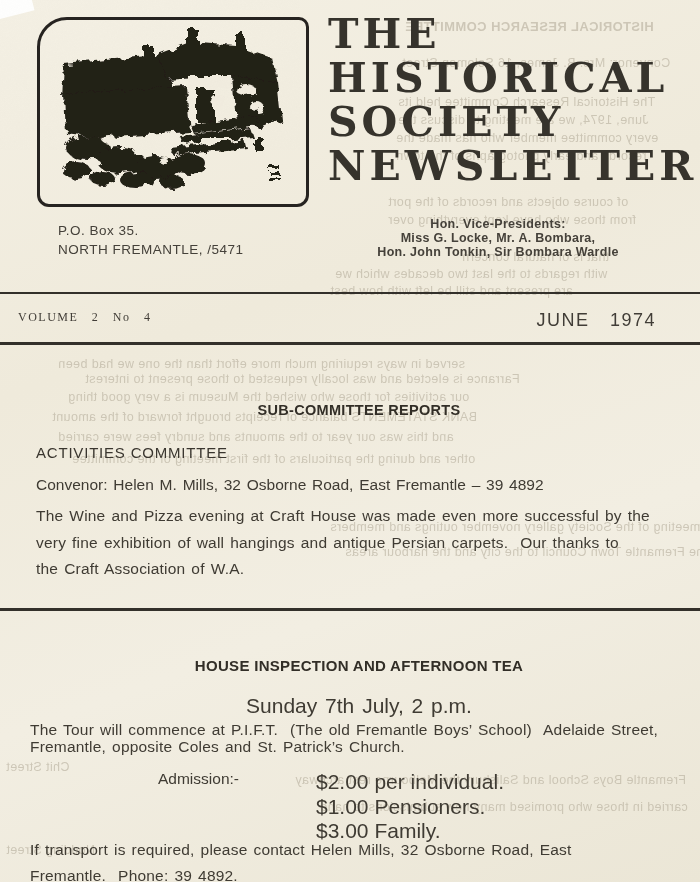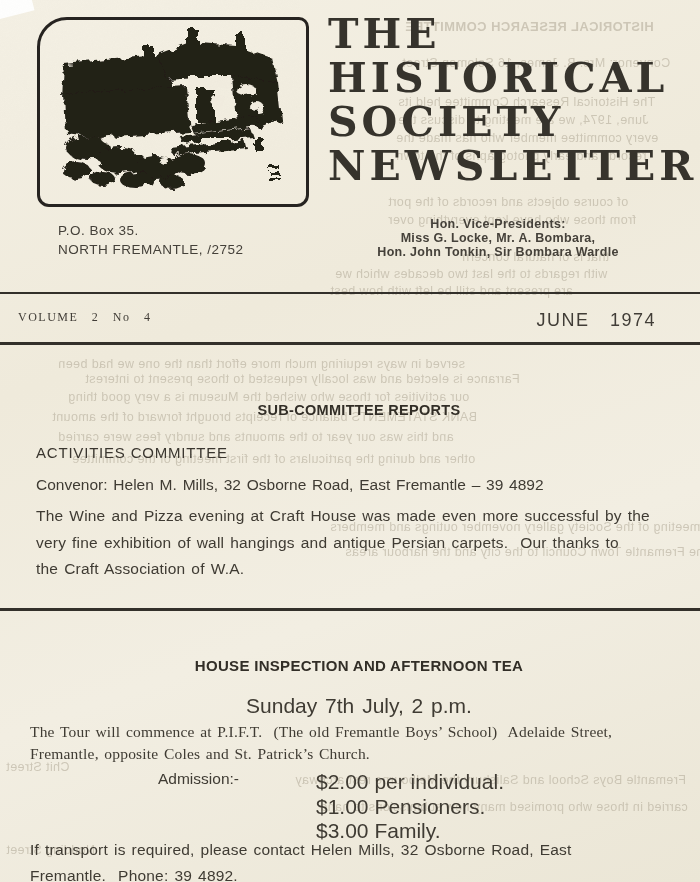--- a/index.html
+++ b/index.html
@@ -65,21 +65,21 @@
   
   .centered{left:0;width:630px;text-align:center;padding-left:44px;}
   .sec-heading{font-weight:bold;font-size:14.5px;letter-spacing:.3px;color:#322e27;}
   .h-sub{top:402px;}
   .h-house{top:657px;font-size:15px;}
   .h-activities{left:36px;top:444px;font-size:15px;letter-spacing:.8px;color:#3a362f;}
   .convenor{left:36px;top:476px;font-size:15.5px;word-spacing:1.5px;}
   .para{font-size:15.5px;line-height:26.5px;word-spacing:1.5px;letter-spacing:.2px;white-space:pre-wrap;}
   .para-1{left:36px;top:503px;width:630px;}
   .datetime{top:694px;font-size:21px;word-spacing:2px;}
-  .para-2{left:30px;top:721px;width:655px;line-height:22px;font-family:Liberation Serif, serif;}
+  .para-2{left:30px;top:721px;width:655px;line-height:17px;}
   .adm-label{left:158px;top:770px;font-size:15.5px;}
   .adm-list{left:272px;top:770px;font-size:21px;line-height:24.5px;margin-left:44px;}
   .adm-list span{display:block;}
   .para-3{left:30px;top:837px;width:630px;line-height:26px;}
   
   .scan-corner{
     top:-10px;left:-12px;width:44px;height:26px;
     background:#ffffff;transform:rotate(-14deg);
     opacity:.9;
   }
@@ -167,21 +167,21 @@
 
   <div class="abs masthead-title">
     <div>THE</div>
     <div>HISTORICAL</div>
     <div>SOCIETY</div>
     <div>NEWSLETTER</div>
   </div>
 
   <div class="abs address">
     <div>P.O. Box 35.</div>
-    <div>NORTH FREMANTLE, /2752</div>
+    <div>NORTH FREMANTLE, /5471</div>
   </div>
 
   <div class="abs vp-block">
     <div>Hon. Vice-Presidents:</div>
     <div>Miss G. Locke, Mr. A. Bombara,</div>
     <div>Hon. John Tonkin, Sir Bombara Wardle</div>
   </div>
 
   <div class="abs rule rule-1"></div>
   <div class="abs rule rule-2"></div>

